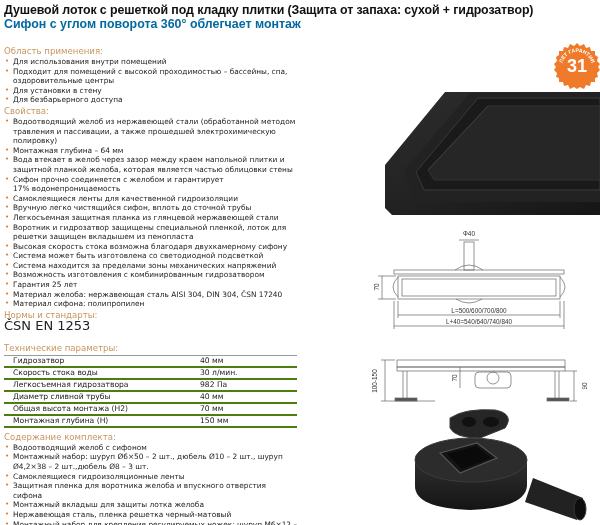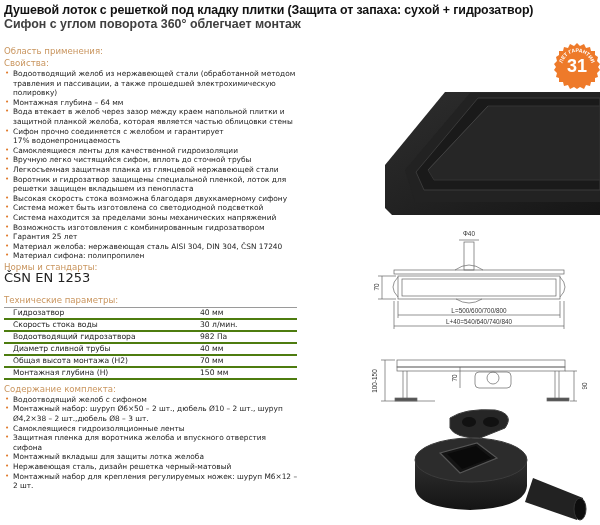--- a/index.html
+++ b/index.html
@@ -1,20 +1,20 @@
 <!DOCTYPE html>
 <html><head>
 <meta charset="utf-8">
 <style>
   * { box-sizing: border-box; margin: 0; padding: 0; }
   html, body { width: 600px; height: 525px; background: #ffffff; overflow: hidden; }
   body { position: relative; font-family: "Liberation Sans", sans-serif; color: #1a1a1a; }
 
   .title { position: absolute; left: 4px; top: 3px; font-size: 12.4px; font-weight: bold; color: #111; white-space: nowrap; letter-spacing: -0.1px; }
-  .subtitle { position: absolute; left: 4px; top: 17px; font-size: 12.4px; font-weight: bold; color: #404040; white-space: nowrap; }
+  .subtitle { position: absolute; left: 4px; top: 17px; font-size: 12.4px; font-weight: bold; color: #0369a1; white-space: nowrap; }
 
   .left { position: absolute; left: 4px; top: 45px; width: 330px; font-family: "DejaVu Sans", sans-serif; }
   .sec-h { font-size: 8.6px; color: #c9955e; line-height: 11px; margin-top: 1px; }
   ul.bl { list-style: none; }
   ul.bl li { position: relative; padding-left: 9px; font-size: 7.4px; line-height: 9.6px; color: #222; }
   ul.bl li::before { content: "•"; position: absolute; left: 1px; top: 0; color: #e07b2c; font-size: 7px; }
   .plain { font-size: 13px; line-height: 10px; color: #222; }
 
   table.tp { border-collapse: collapse; width: 293px; margin-top: 1px; }
   table.tp td { font-size: 7.6px; color: #222; height: 10.6px; line-height: 10px; border-bottom: 2px solid #4d7c0f; padding: 0 0 0 9px; }
@@ -31,20 +31,26 @@
   .dim { font-family: "Liberation Sans", sans-serif; font-size: 6.4px; fill: #333; }
 </style>
 </head>
 <body>
 
 <div class="title">Душевой лоток с решеткой под кладку плитки  (Защита от запаха: сухой + гидрозатвор)</div>
 <div class="subtitle">Сифон с углом поворота 360° облегчает монтаж</div>
 
 <div class="left">
   <div class="sec-h">Область применения:</div>
+  <ul class="bl">
+    <li>Для использования внутри помещений</li>
+    <li>Подходит для помещений с высокой проходимостью – бассейны, спа, оздоровительные центры</li>
+    <li>Для установки в стену</li>
+    <li>Для безбарьерного доступа</li>
+  </ul>
 
   <div class="sec-h">Свойства:</div>
   <ul class="bl" style="width:305px;">
     <li>Водоотводящий желоб из нержавеющей стали (обработанной методом травления и пассивации, а также прошедшей электрохимическую полировку)</li>
     <li>Монтажная глубина – 64 мм</li>
     <li>Вода втекает в желоб через зазор между краем напольной плитки и защитной планкой желоба, которая является частью облицовки стены</li>
     <li style="width:230px;">Сифон прочно соединяется с желобом и гарантирует 17% водонепроницаемость</li>
     <li>Самоклеящиеся ленты для качественной гидроизоляции</li>
     <li>Вручную легко чистящийся сифон, вплоть до сточной трубы</li>
     <li>Легкосъемная защитная планка из глянцевой нержавеющей стали</li>
@@ -66,21 +72,21 @@
     <tbody>
         <tr>
           <td>Гидрозатвор</td>
           <td class="v">40 мм</td>
         </tr>
     <tr>
           <td>Скорость стока воды</td>
           <td class="v">30 л/мин.</td>
         </tr>
     <tr>
-          <td>Водоотводящий гидрозатвора</td>
+          <td>Легкосъемная гидрозатвора</td>
           <td class="v">982 Па</td>
         </tr>
     <tr>
           <td>Диаметр сливной трубы</td>
           <td class="v">40 мм</td>
         </tr>
     <tr>
           <td>Общая высота монтажа (H2)</td>
           <td class="v">70 мм</td>
         </tr>
@@ -91,21 +97,21 @@
   </tbody>
     </table>
 
   <div class="sec-h" style="margin-top:4px;">Содержание комплекта:</div>
   <ul class="bl" style="width:290px;">
     <li>Водоотводящий желоб с сифоном</li>
     <li>Монтажный набор: шуруп Ø6×50 – 2 шт., дюбель Ø10 – 2 шт., шуруп Ø4,2×38 – 2 шт.,дюбель Ø8 – 3 шт.</li>
     <li>Самоклеящиеся гидроизоляционные ленты</li>
     <li>Защитная пленка для воротника желоба и впускного отверстия сифона</li>
     <li>Монтажный вкладыш для защиты лотка желоба</li>
-    <li>Нержавеющая сталь, дизайн решетка черный-матовый</li>
+    <li>Нержавеющая сталь, пленка решетка черный-матовый</li>
     <li style="width:300px;">Монтажный набор для крепления регулируемых ножек: шуруп M6×12 – 2 шт.</li>
   </ul>
 </div>
 
 <div class="badge">
   <svg width="48" height="48" viewBox="0 0 48 48">
     <defs>
       <path id="arcp" d="M 9 25 A 15 15 0 0 1 39 25"></path>
     </defs>
     <polygon fill="#ee7a2a" points="24,1 27,4 31,2 33,6 37,5 38,9 42,9 42,13 45,15 44,19 47,22 45,25 47,28 44,31 45,35 42,36 42,40 38,40 37,44 33,43 31,47 27,45 24,47 21,45 17,47 15,43 11,44 10,40 6,40 6,36 3,35 4,31 1,28 3,25 1,22 4,19 3,15 6,13 6,9 10,9 11,5 15,6 17,2 21,4"></polygon>

